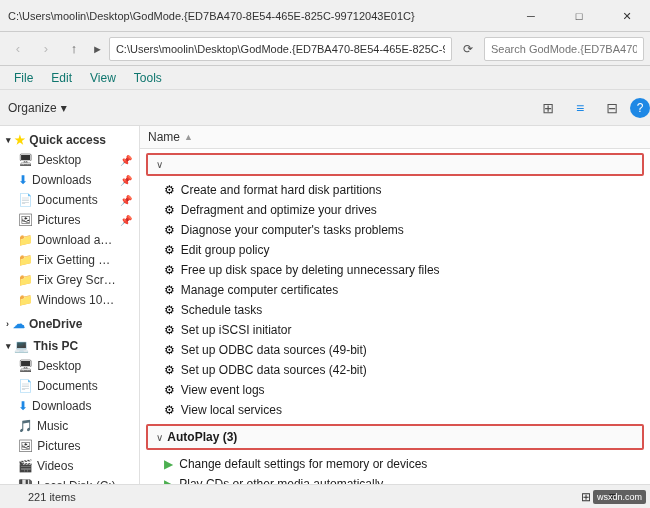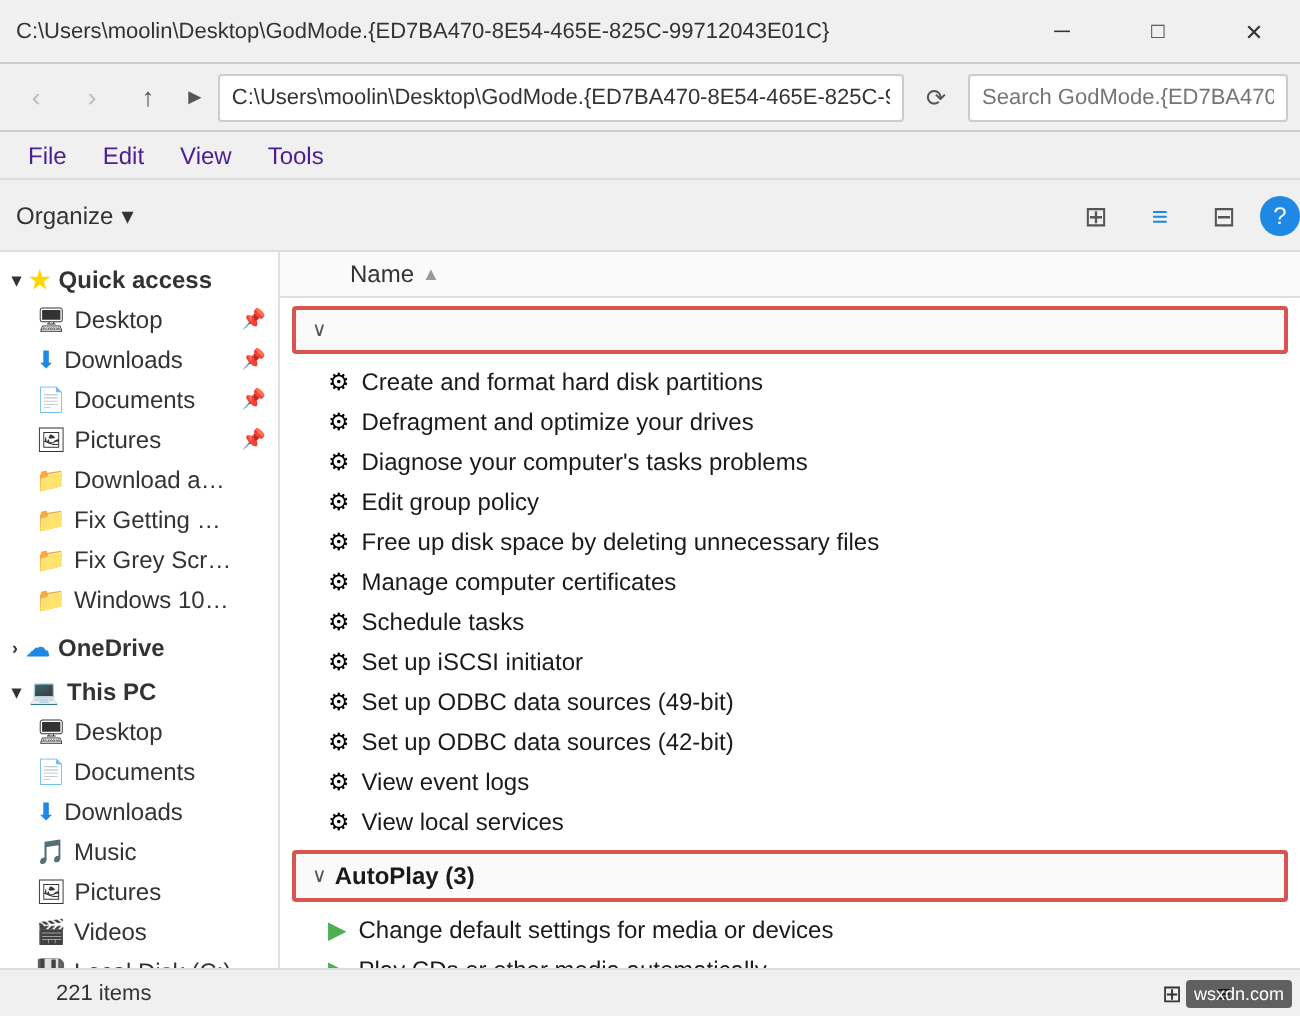--- a/index.html
+++ b/index.html
@@ -107,21 +107,21 @@
       display: flex;
       align-items: center;
       padding: 0 6px;
       gap: 2px;
       border-bottom: 1px solid #ddd;
     }
     .menu-item {
       padding: 2px 8px;
       cursor: pointer;
       font-size: 12px;
-      color: #4c1d95;
+      color: #0f766e;
       border-radius: 2px;
     }
 
     
     .toolbar {
       background: #f0f0f0;
       height: 36px;
       display: flex;
       align-items: center;
       padding: 0 0;
@@ -221,21 +221,21 @@
       align-items: center;
       padding: 4px 8px;
       border-bottom: 1px solid #e0e0e0;
       font-size: 12px;
       color: #333;
       background: #fafafa;
       position: sticky;
       top: 0;
       z-index: 1;
     }
-    .col-name { flex: 1; display: flex; align-items: center; gap: 4px; margin-left: 27px; }
+    .col-name { flex: 1; display: flex; align-items: center; gap: 4px; }
     .col-sort-arrow { font-size: 9px; color: #999; }
 
     
     .category-group { margin-bottom: 2px; }
     .category-header {
       display: flex;
       align-items: center;
       padding: 4px 8px;
       cursor: pointer;
       background: #fafafa;
@@ -497,21 +497,21 @@
       </div>
     </div>
 
     <div class="category-group">
       <div class="category-header">
         <span class="category-chevron">∨</span>
         <span class="category-title">AutoPlay (3)</span>
       </div>
       <div class="file-entry">
         <span class="file-icon" style="font-size:12px;color:#4caf50;">▶</span>
-        <span class="file-entry-name">Change default settings for media or devices</span>
+        <span class="file-entry-name">Change default settings for memory or devices</span>
       </div>
       <div class="file-entry">
         <span class="file-icon" style="font-size:12px;color:#4caf50;">▶</span>
         <span class="file-entry-name">Play CDs or other media automatically</span>
       </div>
 
     </div>
 
   </div>
 </div>

